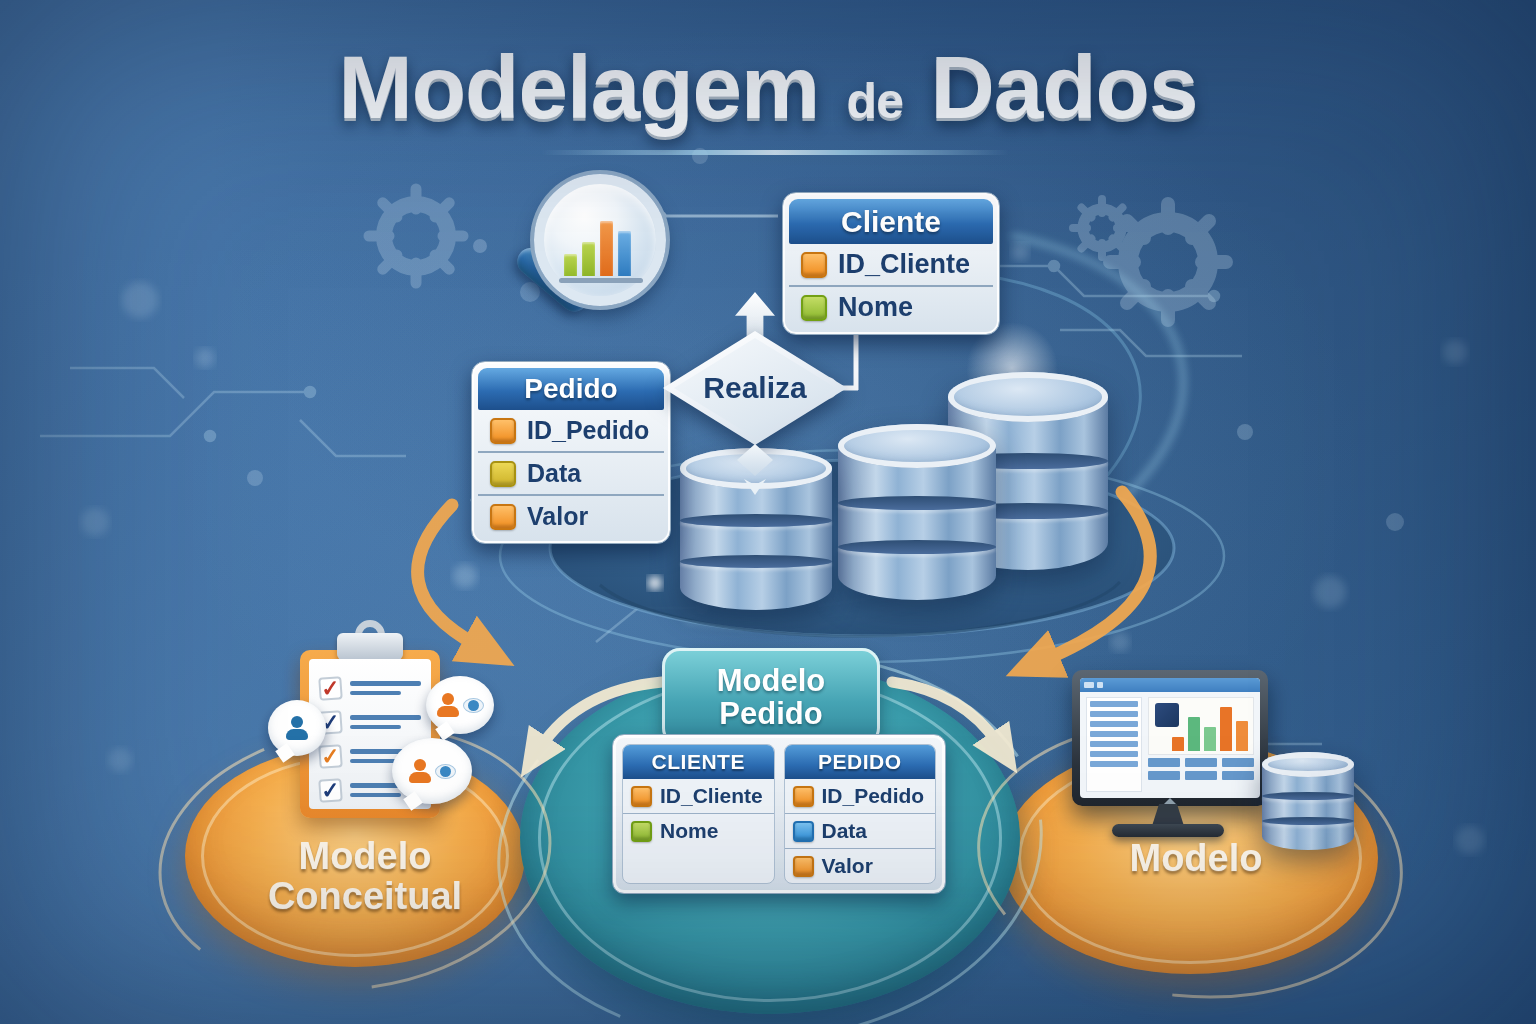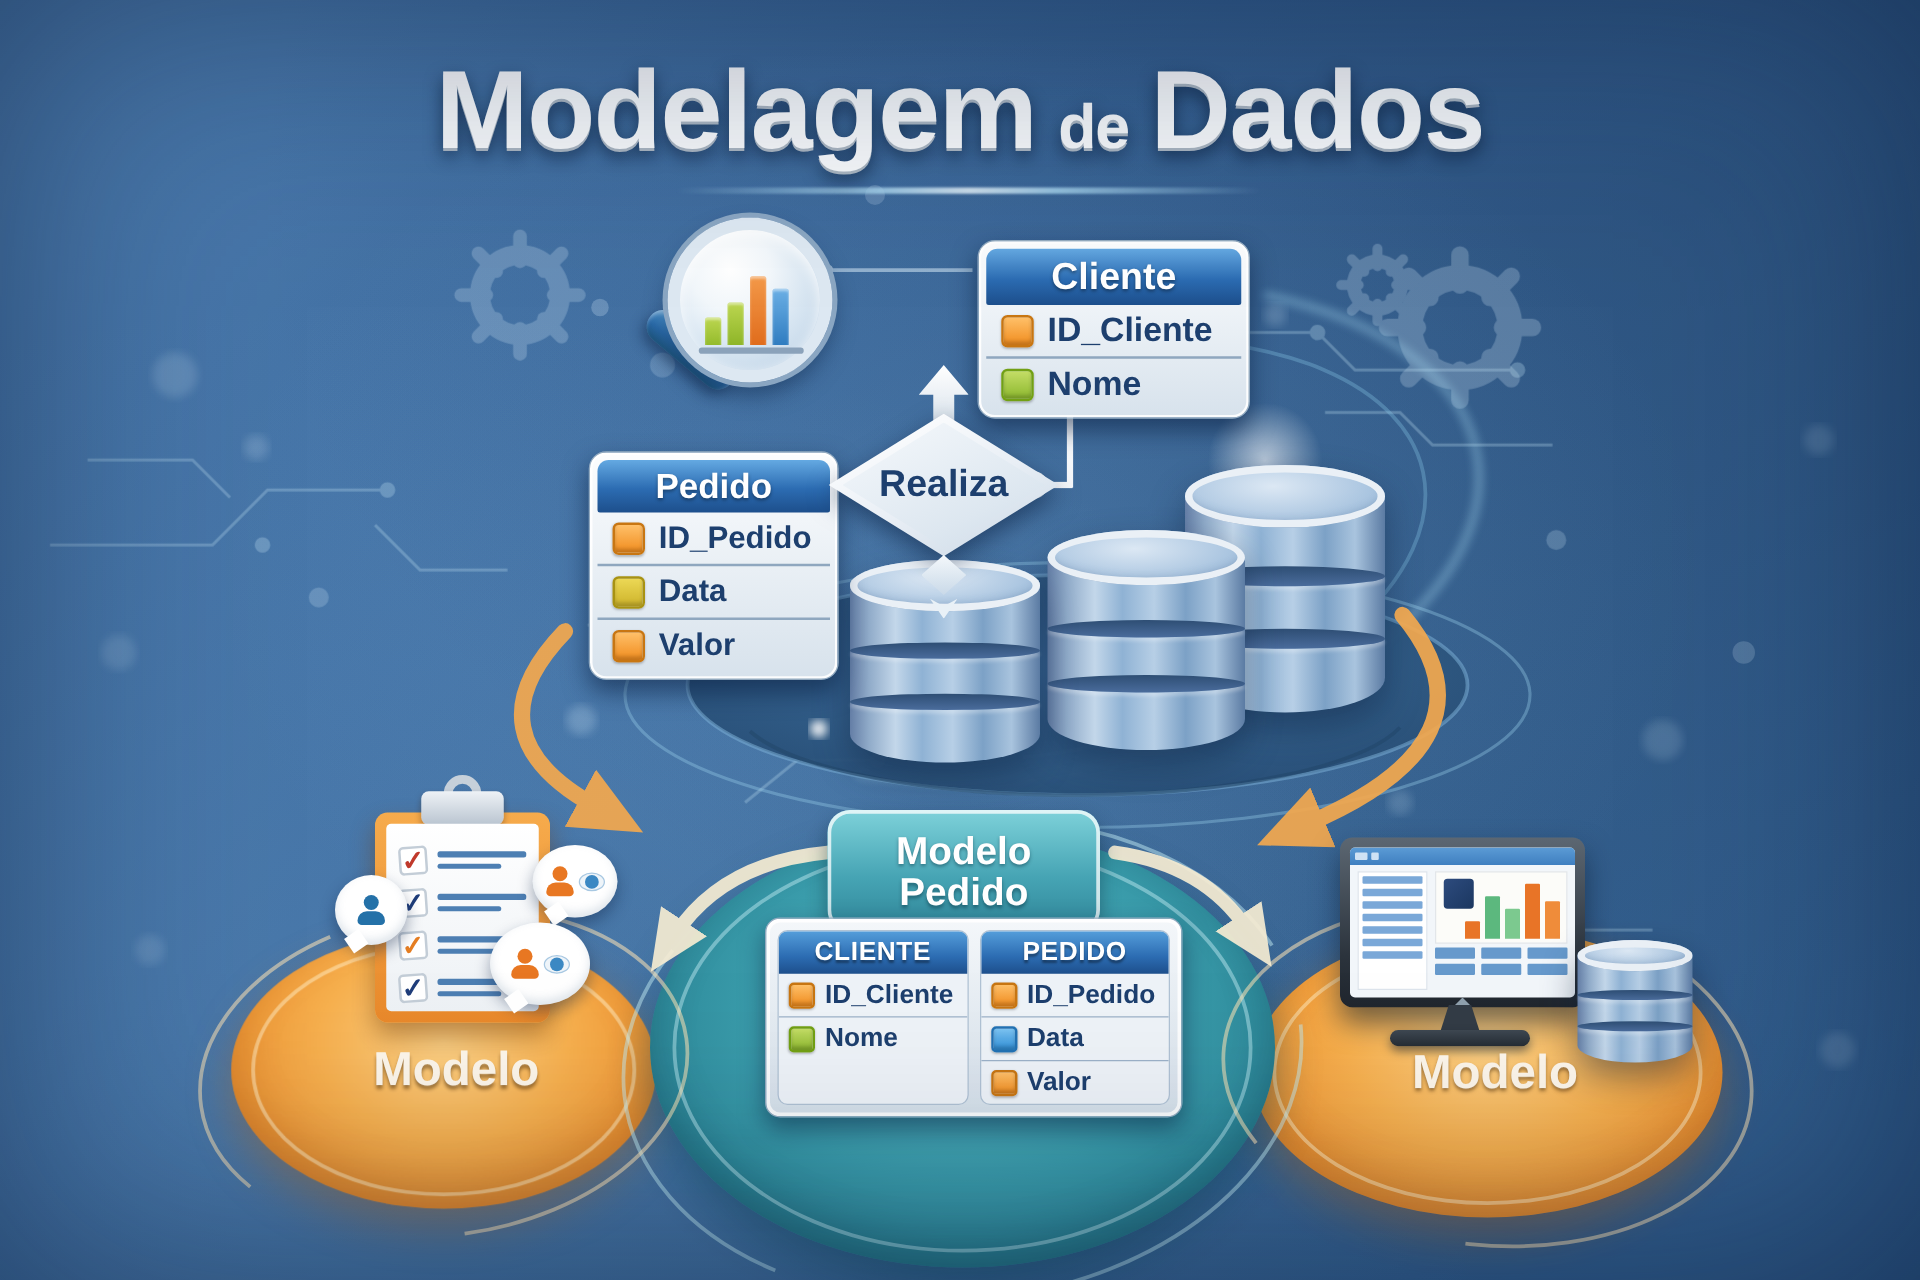--- a/index.html
+++ b/index.html
@@ -12,21 +12,21 @@
       radial-gradient(ellipse at 88% 15%, rgba(30,60,100,.45), transparent 60%),
       linear-gradient(135deg,#4d7cae 0%,#3e6da1 38%,#376493 68%,#2f5a89 100%);
   }
   .abs{position:absolute;}
   svg.layer{position:absolute;left:0;top:0;width:1536px;height:1024px;pointer-events:none;}
 
   
   .title{left:0;right:0;top:36px;text-align:center;color:#f8fafc;font-weight:bold;
     text-shadow:0 3px 0 #aab6c2,0 7px 14px rgba(8,24,50,.65);letter-spacing:-1px;}
   .title .big{font-size:89px;}
-  .title .small{font-size:50px;margin:0 14px;text-align:right;}
+  .title .small{font-size:50px;margin:0 24px;text-align:right;}
   .streak{left:540px;top:150px;width:470px;height:5px;opacity:.8;border-radius:3px;
     background:linear-gradient(90deg,transparent,#a9d7ef 35%,#eefaff 50%,#a9d7ef 65%,transparent);
     filter:blur(.7px);}
 
   
   .magnifier{left:492px;top:168px;width:190px;height:190px;}
   .mag-lens{position:absolute;left:42px;top:6px;width:112px;height:112px;border-radius:50%;
     background:radial-gradient(circle at 36% 28%,#ffffff 0%,#f2f7fb 30%,#d8e6f2 58%,#b9cfe4 100%);
     border:10px solid #dde8f2;
     box-shadow:0 0 0 4px #8aa6c2,0 10px 18px rgba(12,35,70,.5),inset 0 4px 10px rgba(255,255,255,.9);}
@@ -570,19 +570,20 @@
       </div>
       <div class="mini-row">
         <span class="sw sw-s sw-orange"></span>
         <span>Valor</span>
       </div>
     </div>
   </div>
 
   <div class="abs caption cap-conceitual">
     <div>Modelo</div>
+    <div>Conceitual</div>
   </div>
   <div class="abs caption cap-fisico">
     <div>Modelo</div>
   </div>
 
   <div class="vignette"></div>
 </div>
 
 </body></html>

